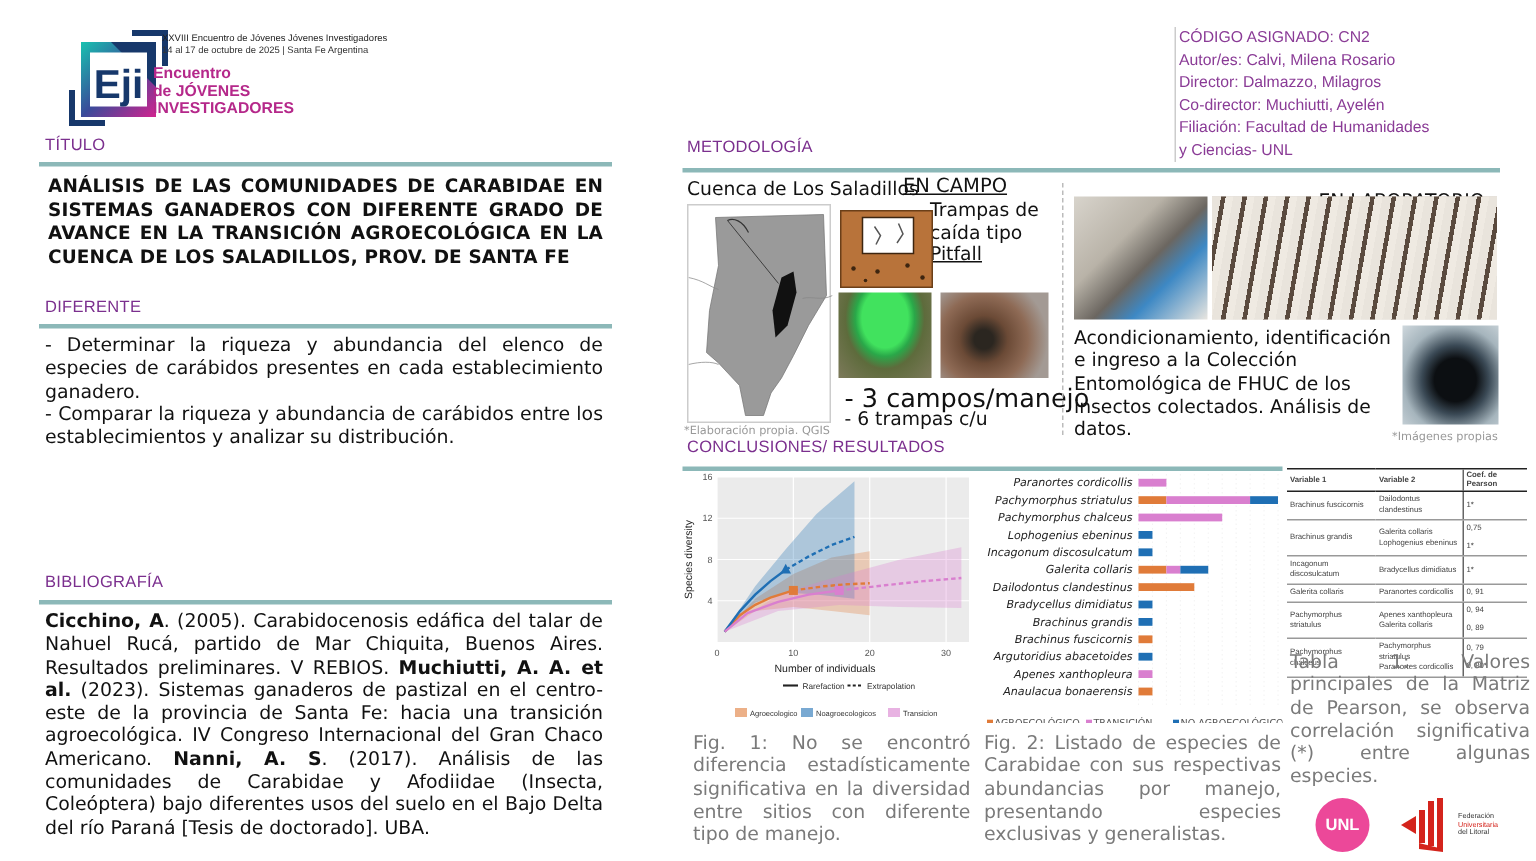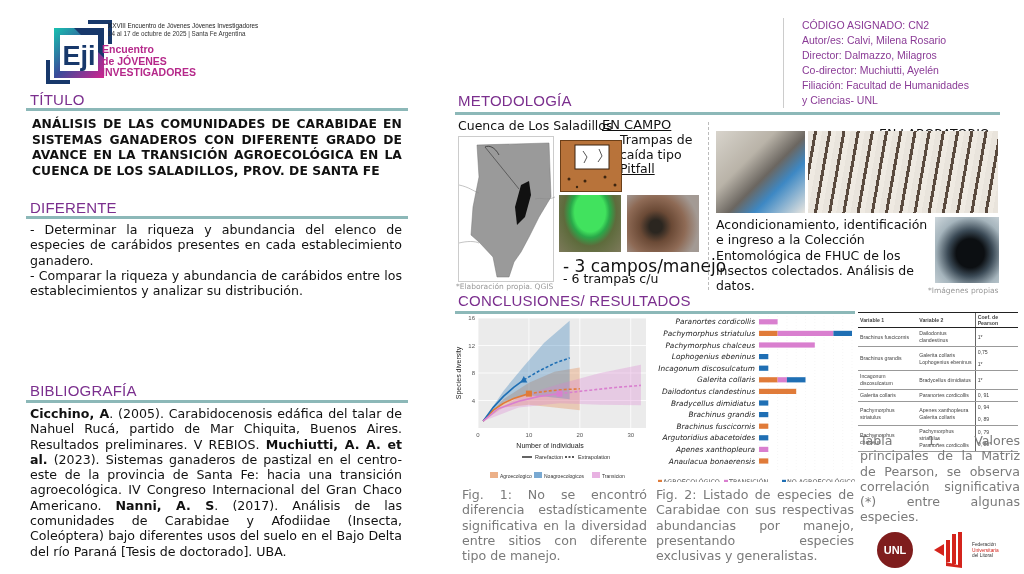--- a/index.html
+++ b/index.html
@@ -1,18 +1,18 @@
 <!DOCTYPE html>
 <html><head>
 <meta charset="utf-8">
 <style>
   * { box-sizing: border-box; margin: 0; padding: 0; }
   body { width: 1024px; height: 574px; background: #fff; font-family: "DejaVu Sans", sans-serif; position: relative; overflow: hidden; color: #111; }
   .abs { position: absolute; }
-  .sec-title { font-family: "Liberation Sans", sans-serif; color: #7b2f8e; font-size: 15px; font-weight: normal; letter-spacing: 0.2px; }
+  .sec-title { font-family: "Liberation Sans", sans-serif; color: #7b2f8e; font-size: 11px; font-weight: normal; letter-spacing: 0.2px; }
   .sec-rule { height: 3px; background: #8cb8b8; }
   .just { text-align: justify; }
   .body-txt { font-size: 12.6px; line-height: 15.3px; color: #111; }
   .cap { font-size: 12.6px; line-height: 15.3px; color: #7a7a7a; text-align: justify; }
   .info { font-family: "Liberation Sans", sans-serif; color: #8a3b96; font-size: 10.5px; line-height: 15px; }
   .photo { position: absolute; overflow: hidden; }
   table.pearson { border-collapse: collapse; font-family: "Liberation Sans", sans-serif; font-size: 5.2px; color: #444; width: 100%; }
   table.pearson th { text-align: left; font-weight: bold; border-top: 1.5px solid #222; border-bottom: 1px solid #222; padding: 1px 2px; }
   table.pearson td { padding: 2px 2px; vertical-align: middle; border-bottom: 0.5px solid #999; line-height: 7px; }
   table.pearson td.coef { border-left: 0.7px solid #666; }
@@ -38,21 +38,21 @@
   </svg>
 </div>
 <div class="abs" style="left:108px;top:22px;font-family:'Liberation Sans',sans-serif;font-size:6.3px;color:#222;">XXVIII Encuentro de Jóvenes Jóvenes Investigadores</div>
 <div class="abs" style="left:108px;top:30px;font-family:'Liberation Sans',sans-serif;font-size:6.3px;color:#333;">14 al 17 de octubre de 2025 | Santa Fe Argentina</div>
 <div class="abs" style="left:102px;top:44px;font-family:'Liberation Sans',sans-serif;font-weight:bold;font-size:10.5px;line-height:11.5px;color:#b5288a;">
   <div>Encuentro</div>
   <div>de JÓVENES</div>
   <div>INVESTIGADORES</div>
 </div>
 
-<div class="abs info" style="left:783px;top:18px;border-left:0.5px solid #ccc;padding-left:18px;">
+<div class="abs info" style="left:783px;top:18px;border-left:0.5px solid #ccc;padding-left:2px;">
   <div>CÓDIGO ASIGNADO: CN2</div>
   <div>Autor/es: Calvi, Milena Rosario</div>
   <div>Director: Dalmazzo, Milagros</div>
   <div>Co-director: Muchiutti, Ayelén</div>
   <div>Filiación: Facultad de Humanidades</div>
   <div>y Ciencias- UNL</div>
 </div>
 
 <div class="abs sec-title" style="left:30px;top:91px;">TÍTULO</div>
 <div class="abs sec-rule" style="left:26px;top:108px;width:382px;"></div>
@@ -285,21 +285,21 @@
           <td class="coef">
             <div>0, 79</div>
             <div style="margin-top: 5px;">0, 80*</div>
           </td>
         </tr>
       </tbody>
   </table>
 </div>
 <div class="abs cap" style="left:860px;top:433px;width:160px;">Tabla 1: Valores principales de la Matriz de Pearson, se observa correlación significativa (*) entre algunas especies.</div>
 
-<div class="abs" style="left:877px;top:532px;width:36px;height:36px;border-radius:50%;background:#7f1d1d;color:#fff;font-family:'Liberation Sans',sans-serif;font-weight:bold;font-size:11px;display:flex;align-items:center;justify-content:center;">
+<div class="abs" style="left:877px;top:532px;width:36px;height:36px;border-radius:50%;background:#ec4899;color:#fff;font-family:'Liberation Sans',sans-serif;font-weight:bold;font-size:11px;display:flex;align-items:center;justify-content:center;">
   <span>UNL</span>
 </div>
 <div class="abs" style="left:932px;top:530px;width:88px;height:40px;">
   <svg width="40" height="40" viewBox="0 0 40 40" style="position:absolute;left:0;top:0;">
     <polygon points="2,20 12,14 12,26" fill="#d4241c"></polygon>
     <rect x="14" y="10" width="4" height="22" fill="#d4241c"></rect>
     <rect x="20" y="4" width="4" height="30" fill="#d4241c"></rect>
     <rect x="26" y="2" width="4" height="34" fill="#d4241c"></rect>
     <polygon points="14,32 30,36 30,38 14,36" fill="#d4241c"></polygon>
   </svg>

